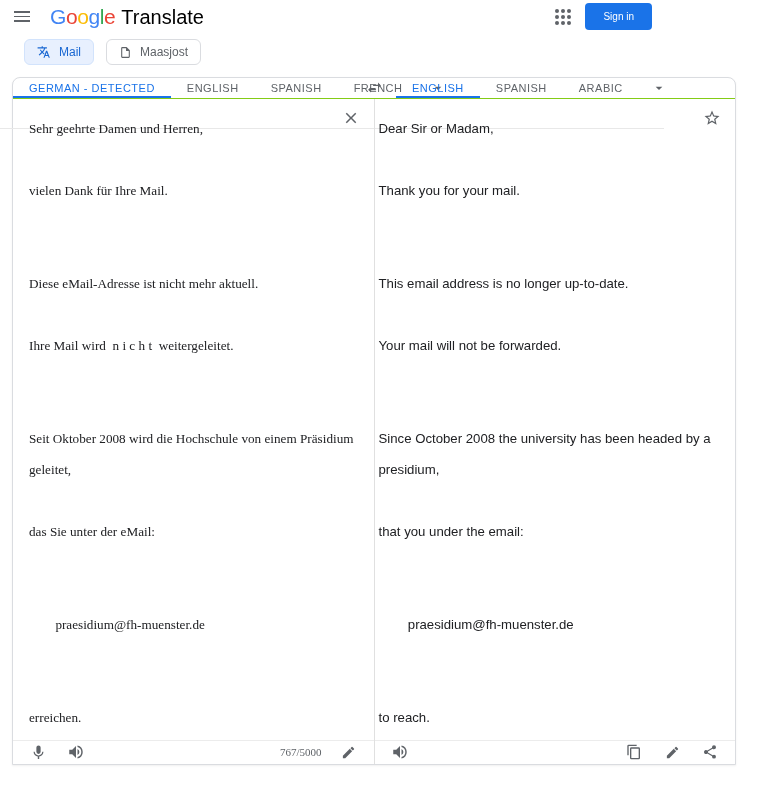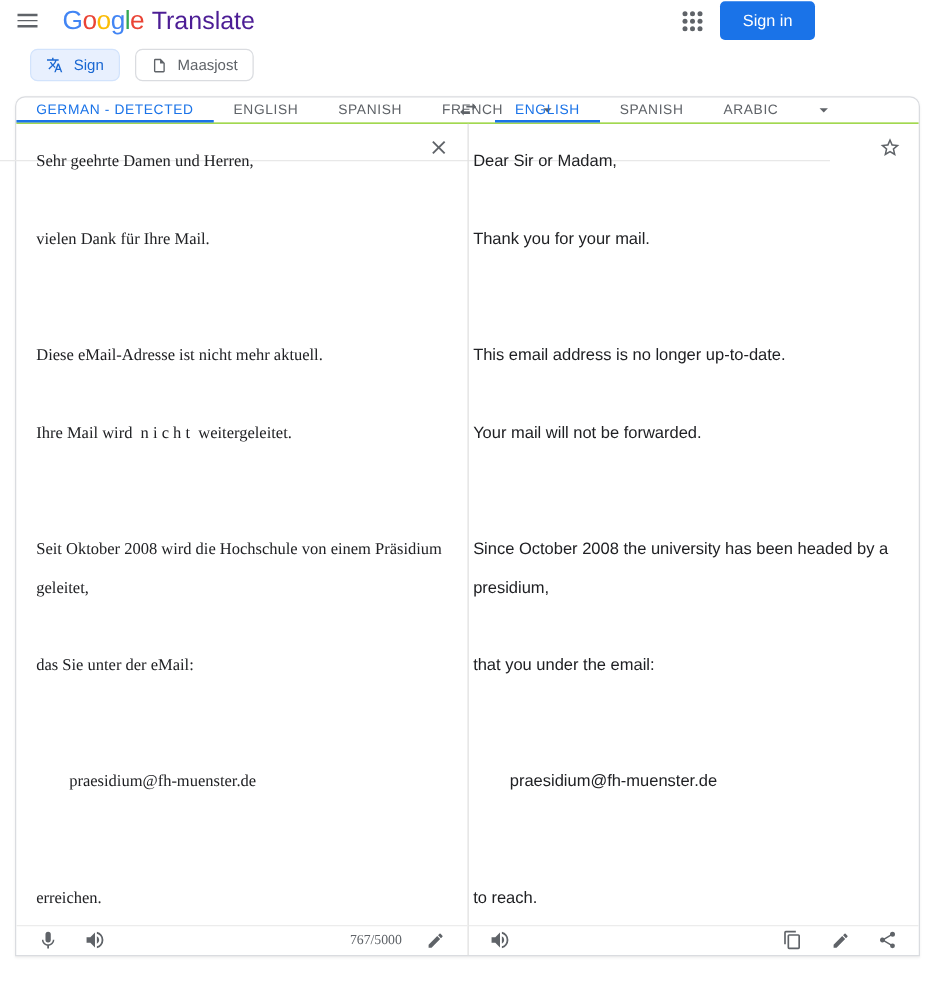--- a/index.html
+++ b/index.html
@@ -29,31 +29,31 @@
   }
   .hamburger span { display:block; height: 1.5px; background: #5f6368; width: 16px; }
   .brand {
     margin-left: 18px;
     display: flex; align-items: baseline; gap: 6px;
     font-size: 21px;
   }
   .g-logo { letter-spacing: -0.4px; font-size: 21px; }
   .g-logo .b { color:#4285F4; } .g-logo .r { color:#EA4335; }
   .g-logo .y { color:#FBBC05; } .g-logo .g { color:#34A853; }
-  .brand-product { color: #4c1d95; font-size: 20px; }
+  .brand-product { color: #000000; font-size: 20px; }
   .header-right { margin-left: auto; display: flex; align-items: center; gap: 12px; }
   .apps-grid {
     width: 20px; height: 20px;
     display: grid; grid-template-columns: repeat(3, 4px); grid-template-rows: repeat(3, 4px);
     gap: 2px; justify-content: center; align-content: center; cursor:pointer;
   }
   .apps-grid i { display:block; width:4px; height:4px; border-radius:50%; background:#5f6368; }
   .signin-btn {
     background:#1a73e8; color:#fff; border:none; border-radius:4px;
-    font-size: 13px; padding: 8px 18px; cursor:pointer;
+    font-size: 10px; padding: 8px 18px; cursor:pointer;
     font-family: "Liberation Sans", sans-serif;
   }
 
   
   .modebar {
     display:flex; align-items:center; gap: 12px;
     padding: 6px 24px 12px 24px;
   }
   .mode-chip {
     display:flex; align-items:center; gap: 8px;
@@ -159,21 +159,21 @@
       </div>
       <button class="signin-btn">Sign in</button>
     </div>
   </div>
 
   <div class="modebar">
     <div class="mode-chip active">
       <svg width="14" height="14" viewBox="0 0 24 24" fill="#1967d2">
         <path d="M12.9 15l-2.6-2.6.03-.03A17.5 17.5 0 0 0 14.1 6H17V4h-7V2H8v2H1v2h11.2A15.5 15.5 0 0 1 9 10.9 15.6 15.6 0 0 1 6.8 8H4.8A17.5 17.5 0 0 0 7.6 12.2L2.9 16.8 4.3 18.2 9 13.5l2.9 2.9.9-2.4zM17.5 10h-2L11 22h2l1.1-3h4.8L20 22h2l-4.5-12zm-2.6 7l1.6-4.3L18.1 17h-3.2z"></path>
       </svg>
-      <span>Sign</span>
+      <span>Mail</span>
     </div>
     <div class="mode-chip">
       <svg width="13" height="13" viewBox="0 0 24 24" fill="#5f6368">
         <path d="M14 2H6a2 2 0 0 0-2 2v16a2 2 0 0 0 2 2h12a2 2 0 0 0 2-2V8l-6-6zm4 18H6V4h7v5h5v11z"></path>
       </svg>
       <span>Maasjost</span>
     </div>
   </div>
 
   <div class="divider-line"></div>

